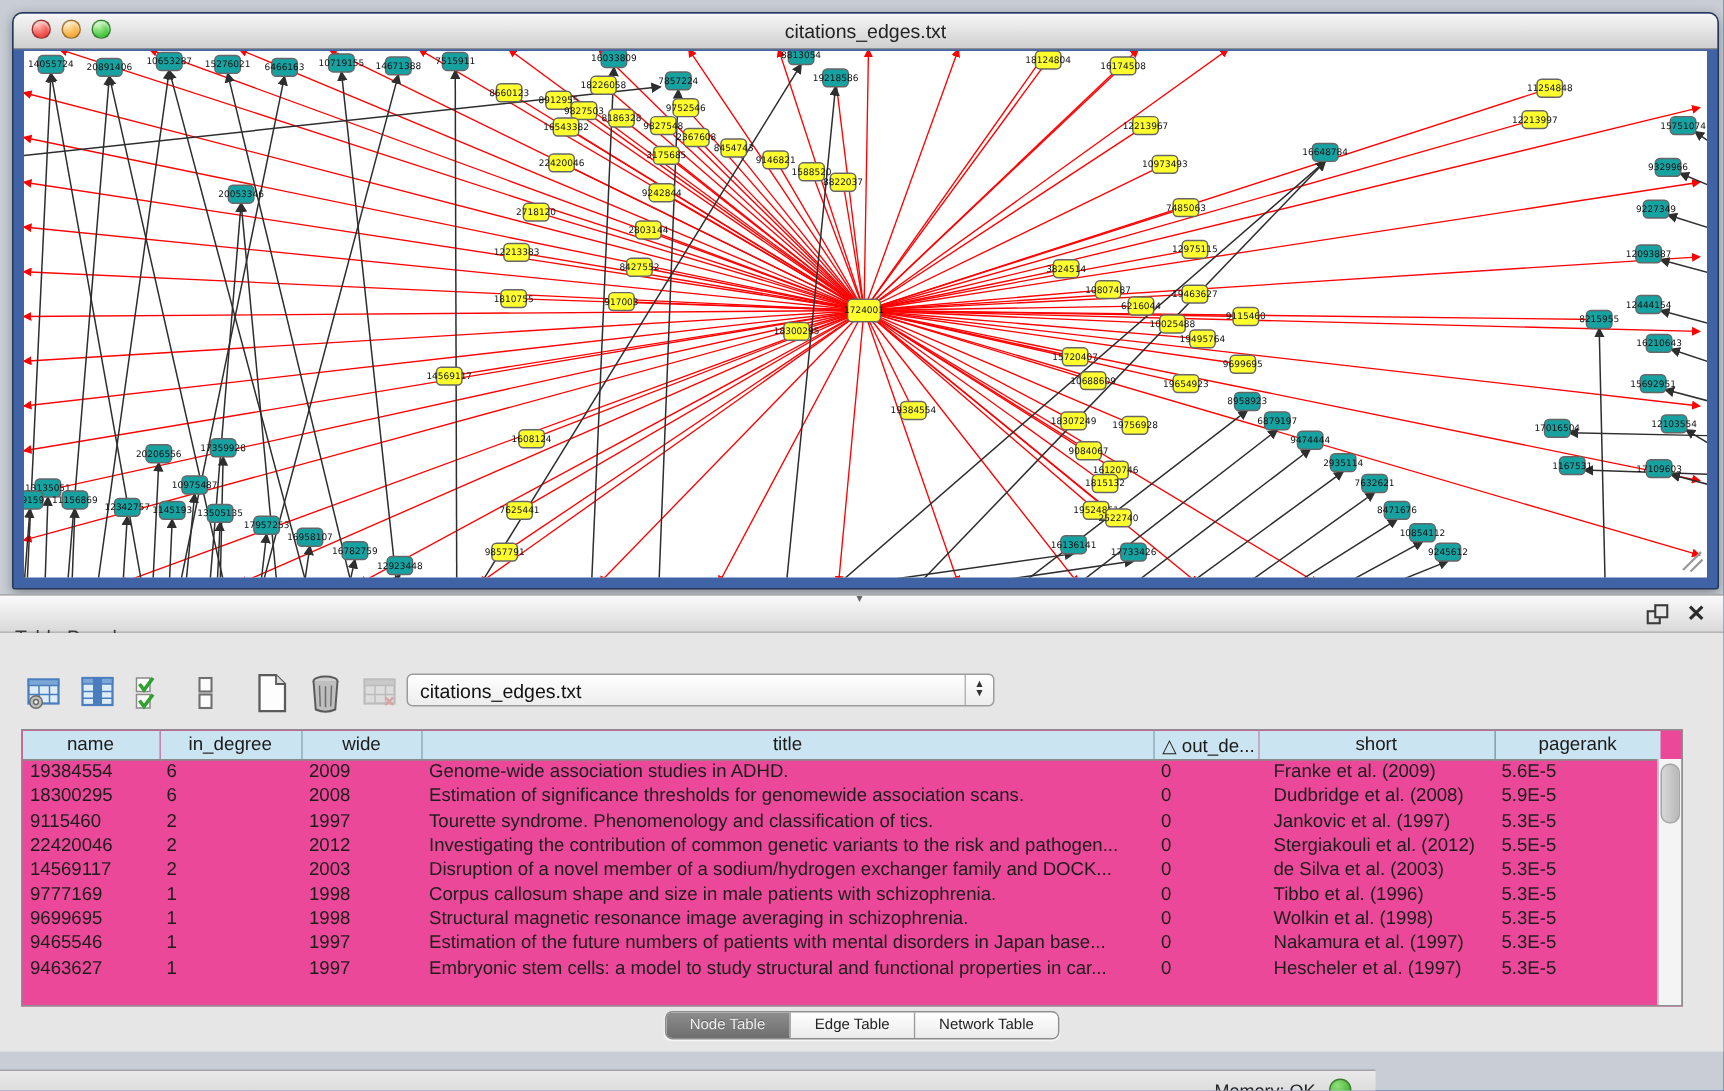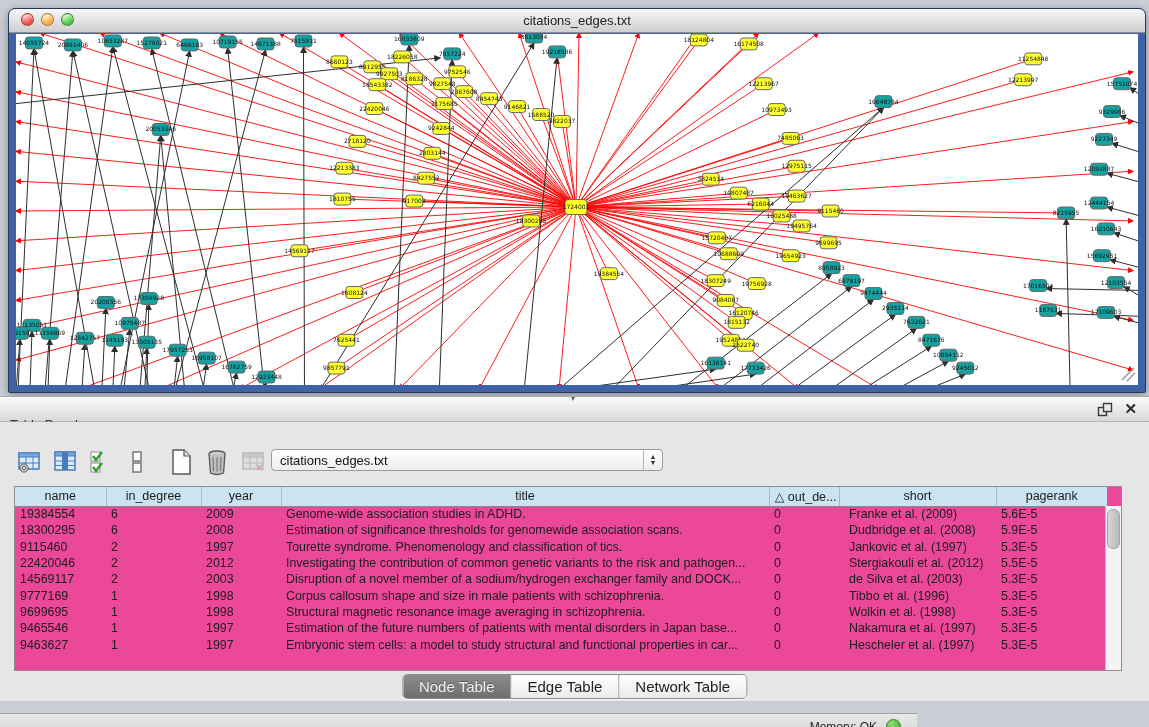--- a/index.html
+++ b/index.html
@@ -80,21 +80,21 @@
   }
   #vthumb{position:absolute;left:1px;top:3px;width:11px;height:38px;border-radius:6px;
     background:linear-gradient(90deg,#d7d7d7,#b9b9b9);border:1px solid #a5a5a5;}
   
   #tabs{
     position:absolute;left:50%;top:252px;transform:translateX(-50%);
     display:flex;border:1px solid #8d8d8d;border-radius:5px;overflow:hidden;
     box-shadow:0 1px 1px rgba(255,255,255,.8);
   }
   .tab{
-    padding:3px 16px;font-size:15px;color:#222;background:linear-gradient(#ffffff,#ebebeb);
+    padding:3px 16px;font-size:10px;color:#222;background:linear-gradient(#ffffff,#ebebeb);
     border-right:1px solid #9a9a9a;cursor:default;
   }
   .tab:last-child{border-right:none;}
   .tab.sel{background:linear-gradient(#8d8d8d,#6e6e6e);color:#efefef;text-shadow:0 -1px 0 rgba(0,0,0,.3);}
   
   #statusbar{
     position:absolute;left:0;top:701px;width:917px;height:26px;
     background:linear-gradient(#e9e9e9,#d2d2d2);border-top:1px solid #a3a3a3;box-sizing:border-box;margin-top:12px;
   }
   #mem-label{position:absolute;right:40px;top:6px;font-size:12px;color:#222;}
@@ -594,21 +594,21 @@
           <col style="width: 80px;">
           <col style="width: 488px;">
           <col style="width: 70px;">
           <col style="width: 157px;">
           <col style="width: 111px;">
         </colgroup>
       <thead>
           <tr id="hdr-row">
             <th>name</th>
             <th>in_degree</th>
-            <th>year</th>
+            <th>wide</th>
             <th>title</th>
             <th style="text-align: right;">△ out_de...</th>
             <th>short</th>
             <th>pagerank</th>
           </tr>
         </thead>
       <tbody id="tbody">
           <tr>
             <td>19384554</td>
             <td>6</td>

